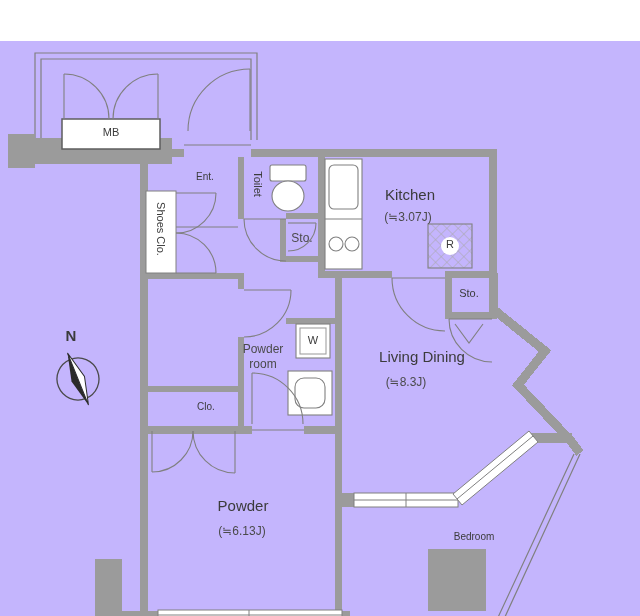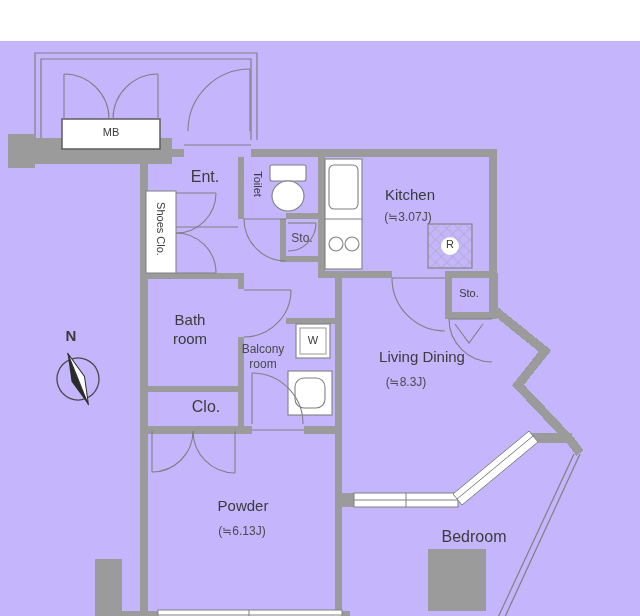--- a/index.html
+++ b/index.html
@@ -5,21 +5,21 @@
   html,body{margin:0;padding:0;background:#ffffff;}
   #stage{position:relative;width:640px;height:616px;background:#c4b5fd;overflow:hidden;
          font-family:"Liberation Sans","DejaVu Sans",sans-serif;margin-top:41px;}
   svg{position:absolute;left:0;top:0;}
   .label{position:absolute;transform:translate(-50%,-50%);white-space:nowrap;
          color:#3b3b3b;font-family:"Liberation Sans","DejaVu Sans",sans-serif;
          text-align:center;line-height:1.25;}
   .label.vert{writing-mode:vertical-rl;}
   .label.wrap{white-space:normal;}
   .fs13{font-size:15px;}
-  .fs12{font-size:16px;}
+  .fs12{font-size:10px;}
   .fs11{font-size:11px;}
   .fs10{font-size:12px;color:#4a4a4a;}
   .bold{font-weight:bold;}
 </style>
 </head>
 <body>
 
 <div id="stage">
 
   <svg width="640" height="616" viewBox="0 0 640 616">
@@ -194,22 +194,21 @@
   </svg>
 
   <div class="label fs11" style="left:111px;top:92px;">MB</div>
   <div class="label fs12" style="left:205px;top:136px;">Ent.</div>
   <div class="label fs11 vert" style="left:257px;top:143px;">Toilet</div>
   <div class="label fs11 vert" style="left:160px;top:188px;">Shoes Clo.</div>
   <div class="label fs10" style="left:302px;top:197px;">Sto.</div>
   <div class="label fs13" style="left:410px;top:154px;">Kitchen</div>
   <div class="label fs10" style="left:408px;top:176px;">(≒3.07J)</div>
   <div class="label fs11" style="left:469px;top:253px;">Sto.</div>
-  <div class="label fs13 wrap" style="left:190px;top:289px;width:52px;">Bath room</div>
-  <div class="label fs10 wrap" style="left:263px;top:316px;width:48px;">Balcony room</div>
+  <div class="label fs10 wrap" style="left:263px;top:316px;width:48px;">Powder room</div>
   <div class="label fs13" style="left:408px;top:316px;padding-left:28px;">Living Dining</div>
   <div class="label fs10" style="left:406px;top:341px;">(≒8.3J)</div>
   <div class="label fs12" style="left:206px;top:366px;">Clo.</div>
   <div class="label fs13" style="left:243px;top:465px;">Powder</div>
   <div class="label fs10" style="left:242px;top:490px;">(≒6.13J)</div>
   <div class="label fs12" style="left:474px;top:496px;">Bedroom</div>
   <div class="label fs11" style="left:313px;top:300px;">W</div>
   <div class="label fs11" style="left:450px;top:204px;">R</div>
   <div class="label fs13 bold" style="left:71px;top:295px;">N</div>
 

